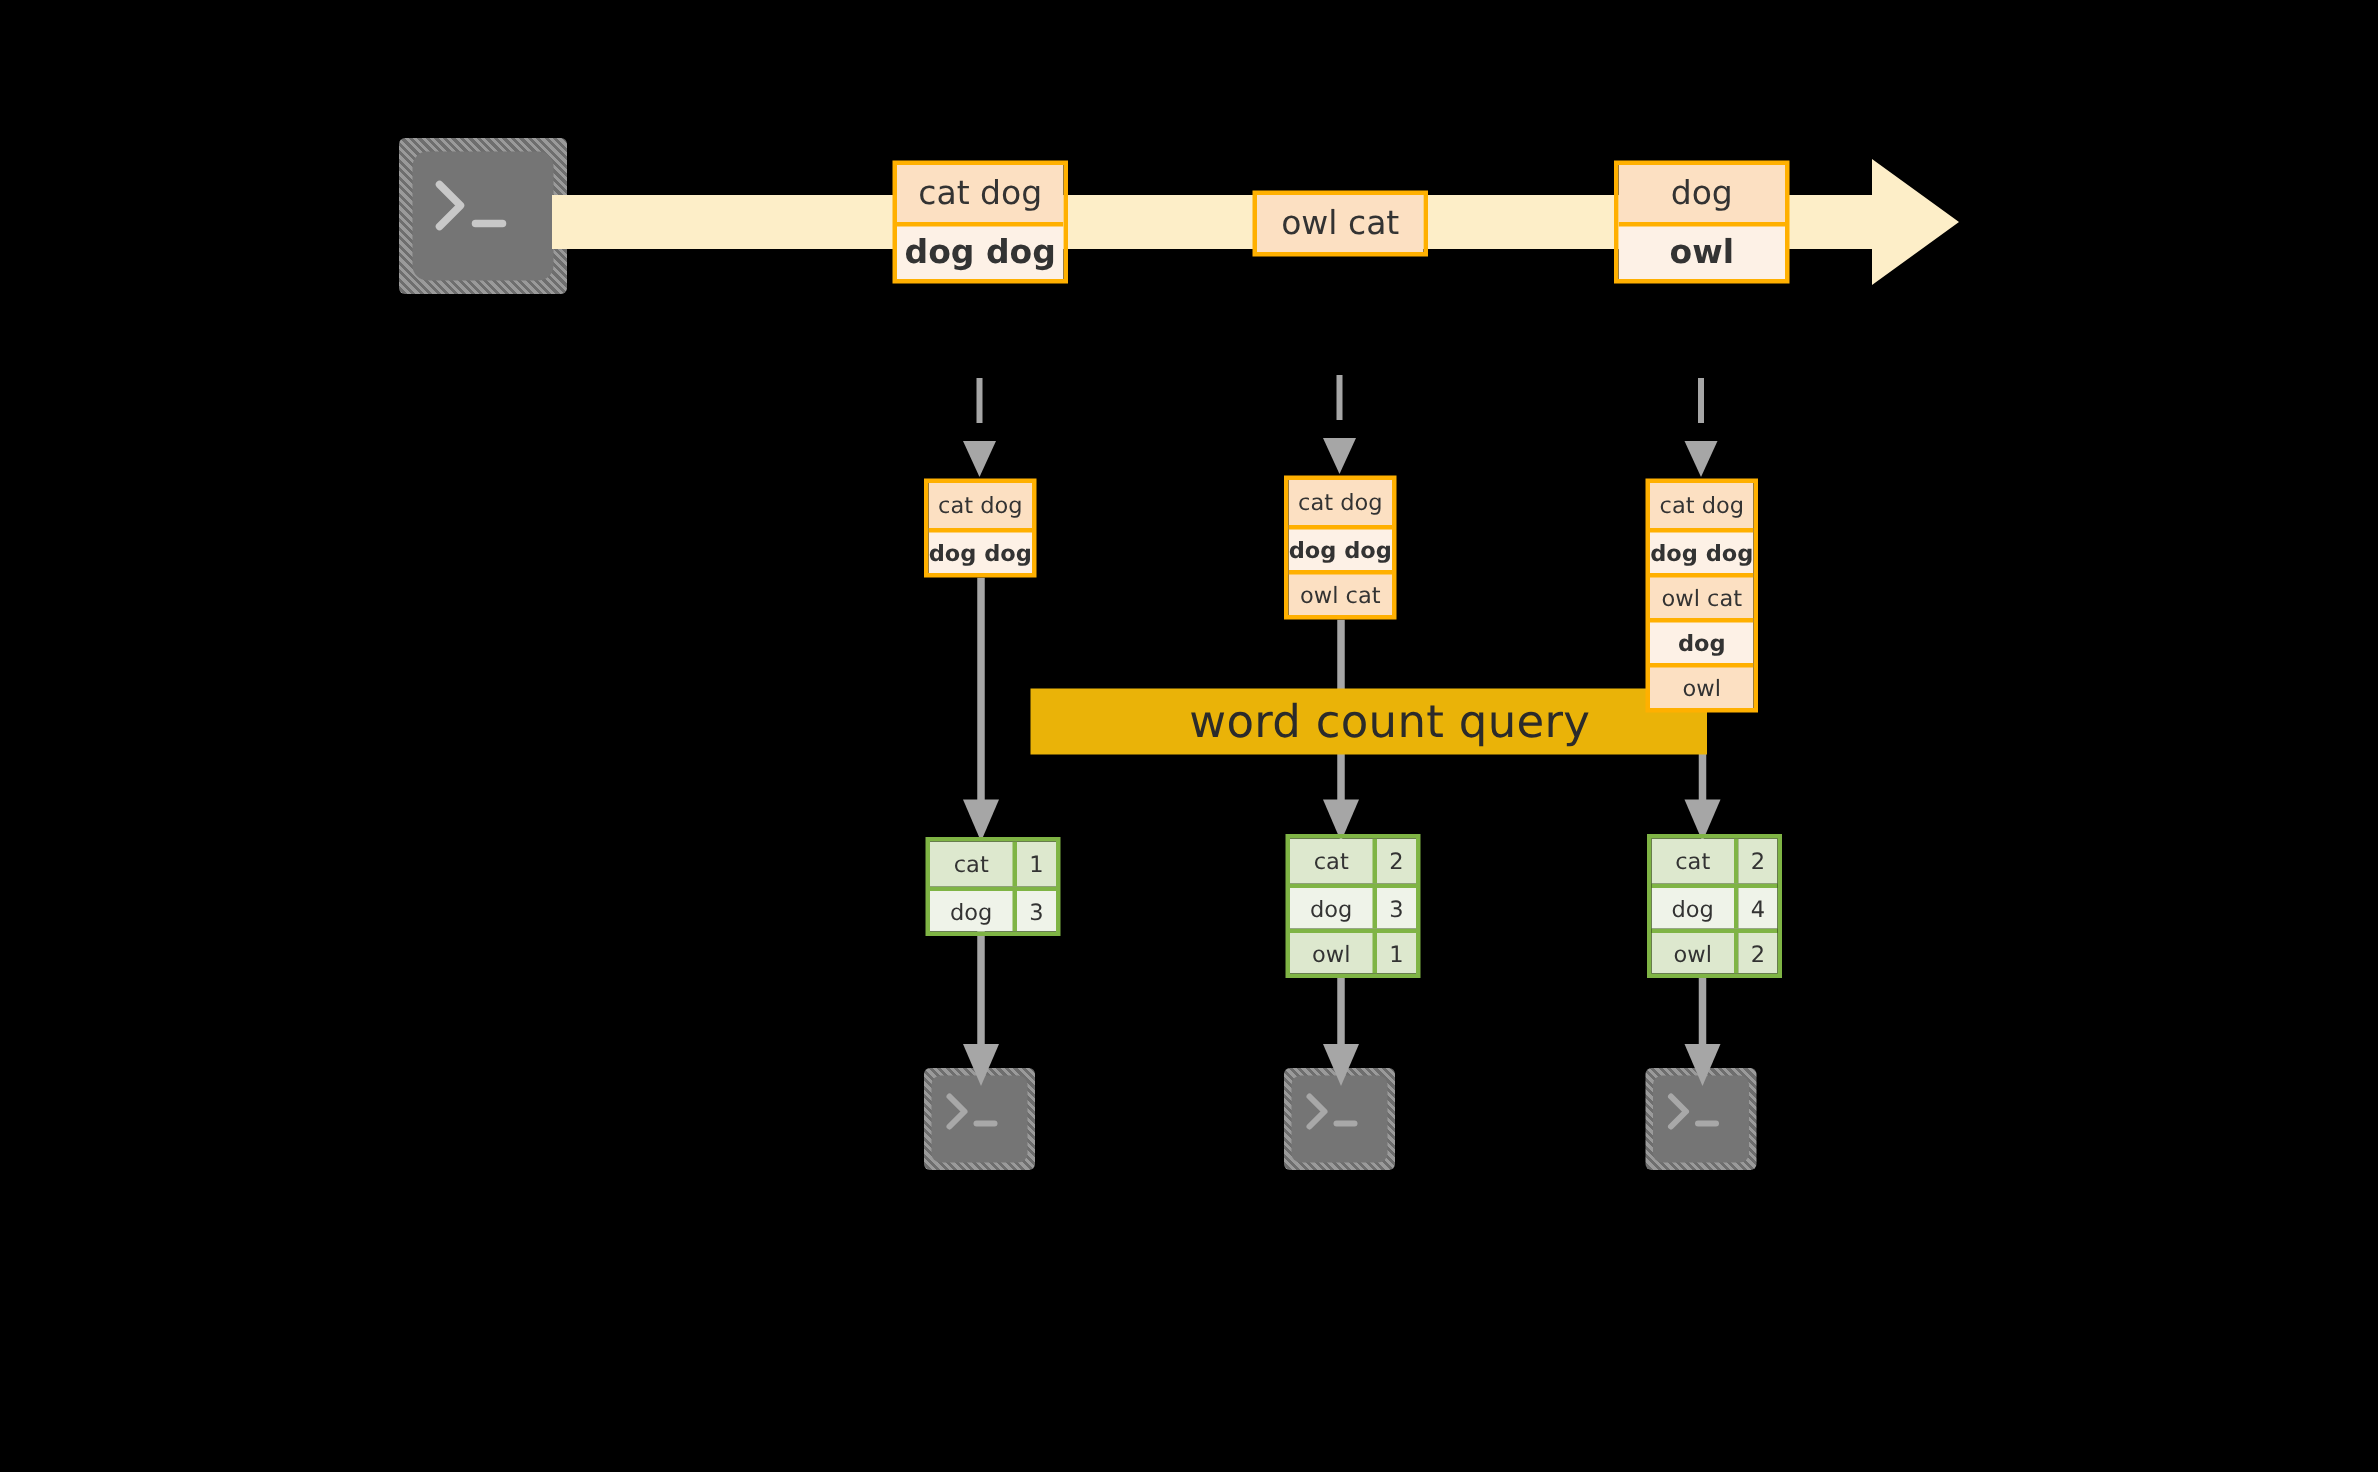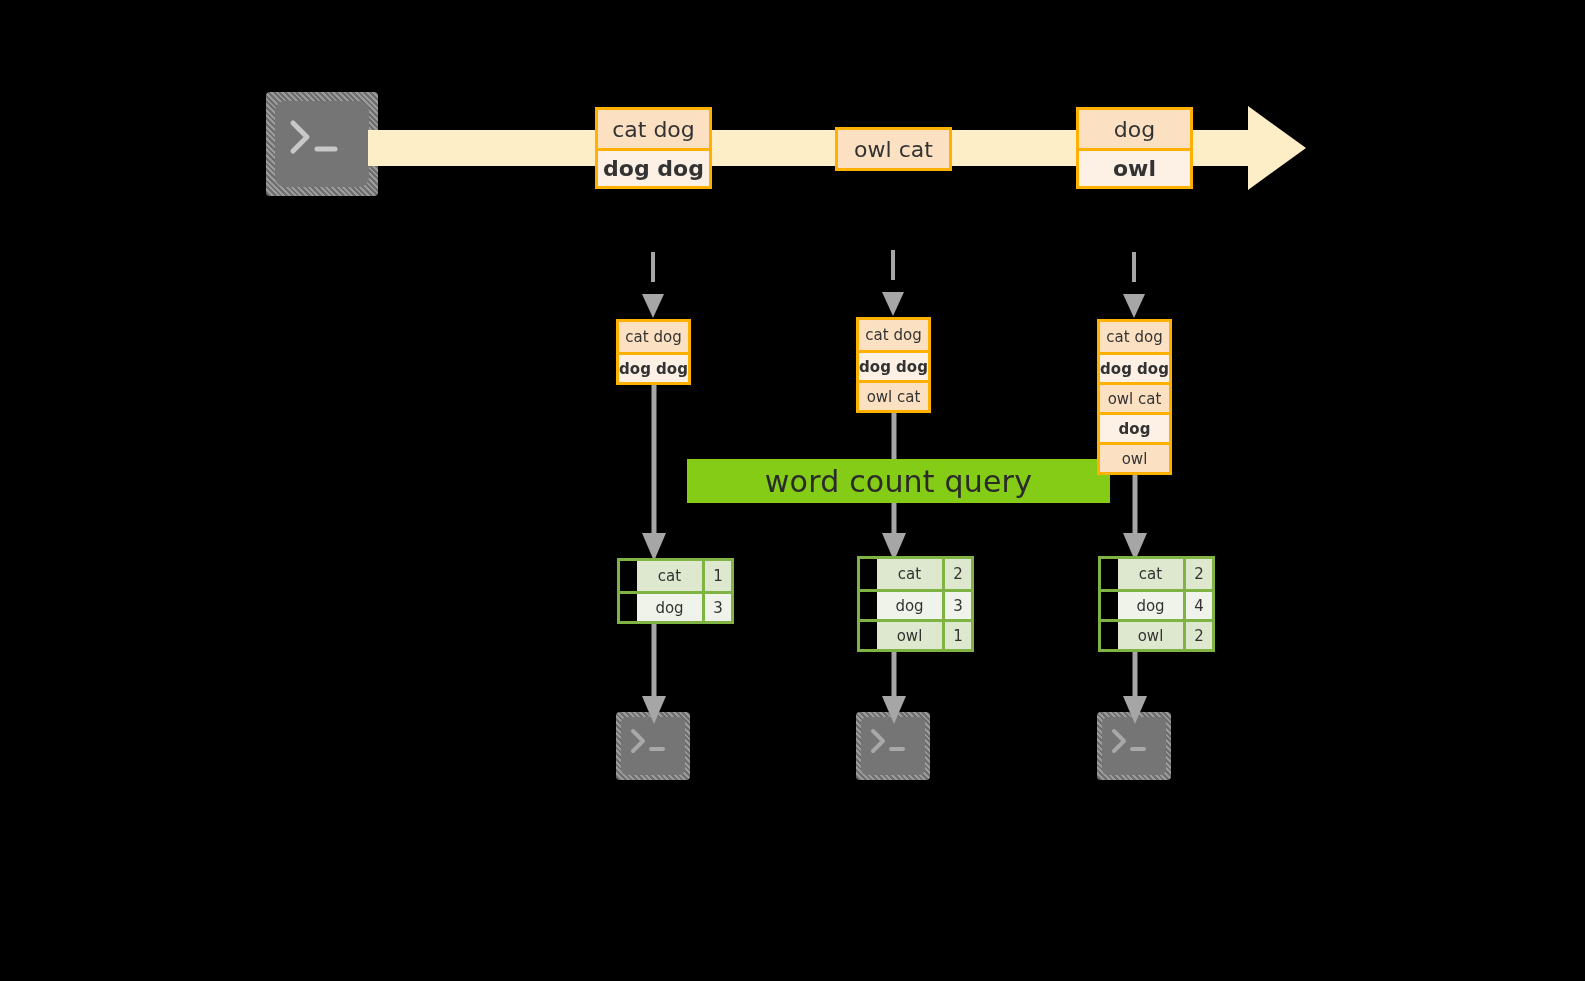--- a/index.html
+++ b/index.html
@@ -81,36 +81,37 @@
   .resrow { display: flex; height: 30px; box-sizing: border-box; }
   .resrow + .resrow { border-top: 3px solid #7fb445; }
   .rescell {
     box-sizing: border-box;
     display: flex;
     align-items: center;
     justify-content: center;
     font-size: 15px;
     color: #333333;
   }
-  .rescell.word { width: 68px; border-right: 3px solid #7fb445; margin-left: 17px; }
+  .rescell.word { width: 58px; border-right: 3px solid #7fb445; }
   .rescell.count { width: 26px; }
   .resrow.shade-a .rescell { background: #dde8ce; }
   .resrow.shade-b .rescell { background: #eff3e9; }
 
   
   .conn { position: absolute; z-index: 2; }
 
   
   .banner {
     position: absolute;
-    background: #84cc16;
+    background: #eab308;
     z-index: 3;
     display: flex;
     align-items: center;
     justify-content: center;
+    padding-left: 28px;
   }
   .banner-label {
     font-size: 30px;
     color: #2b2b2b;
     white-space: nowrap;
     letter-spacing: 0.2px;
   }
 </style>
 </head>
 <body>

